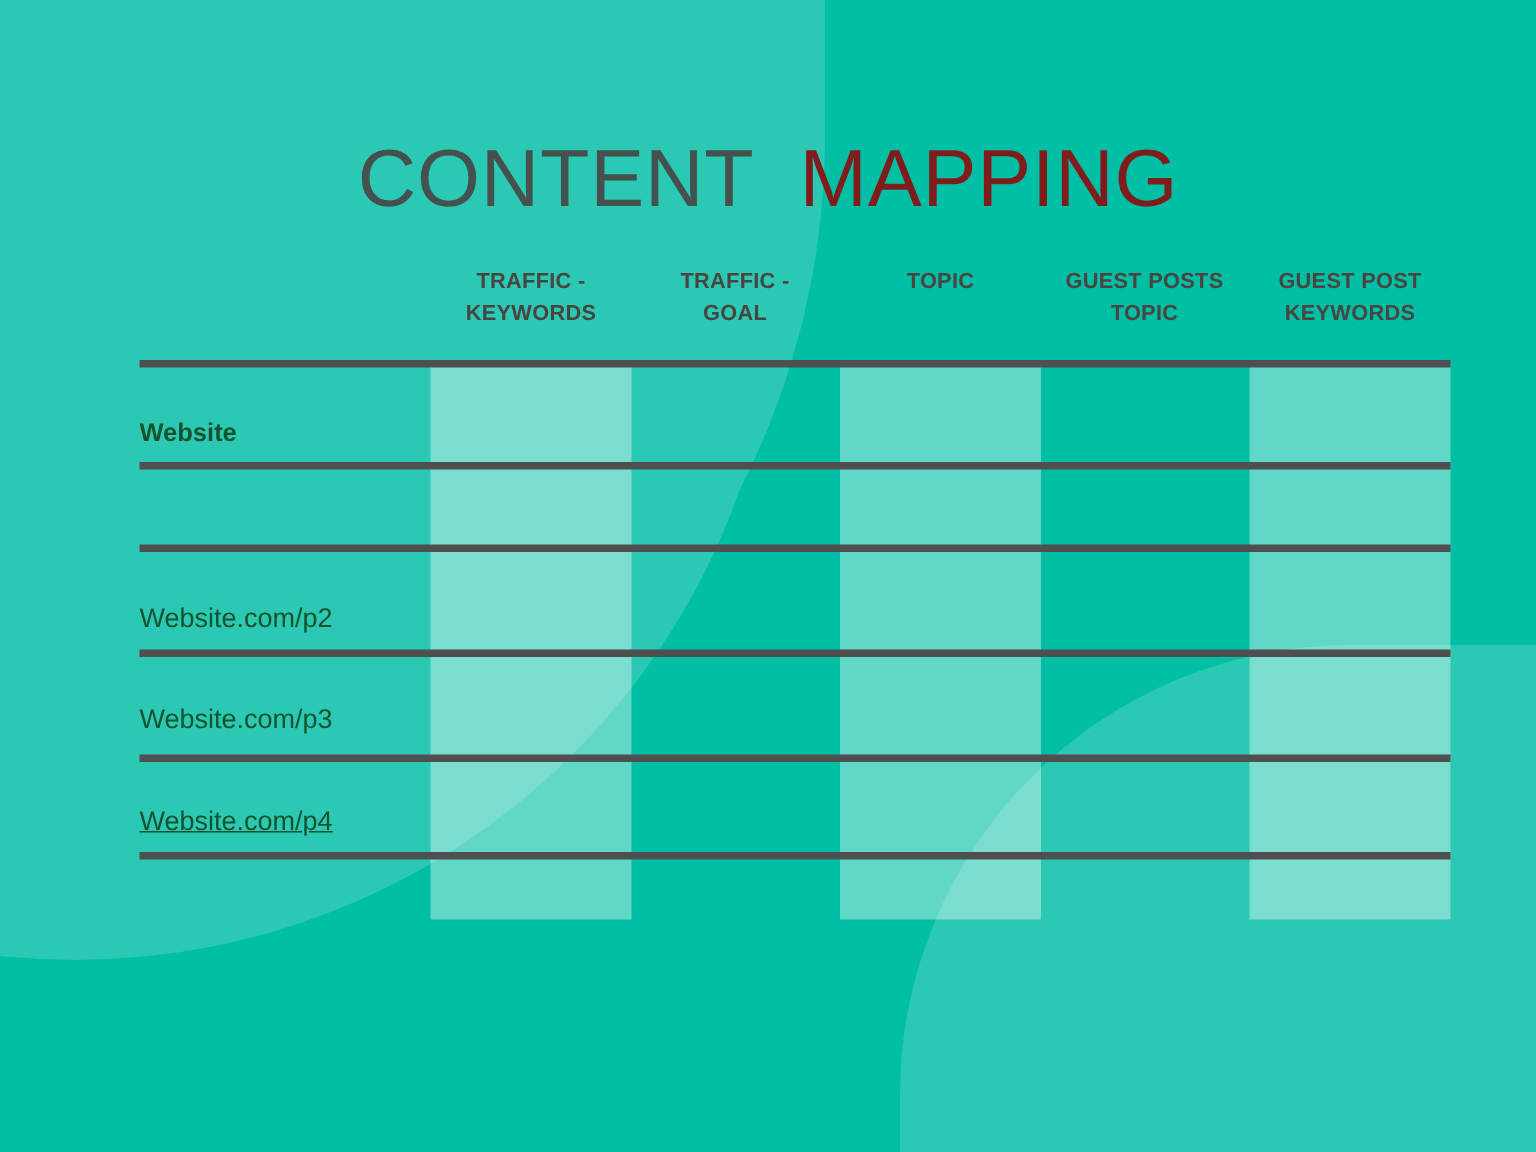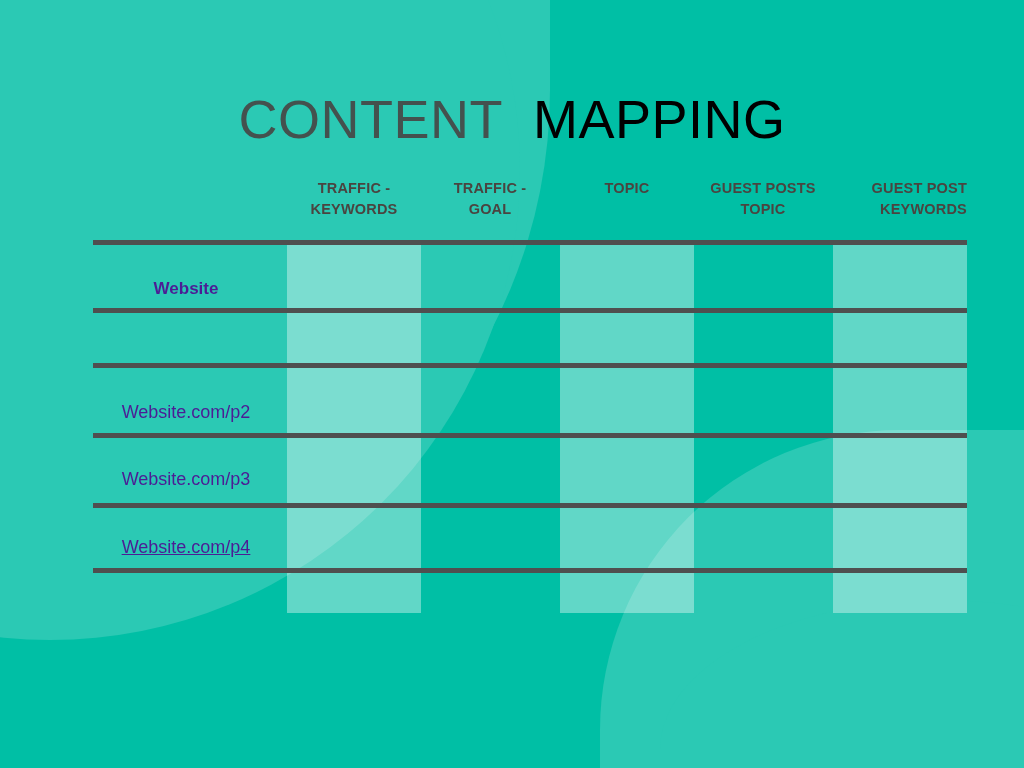--- a/index.html
+++ b/index.html
@@ -73,21 +73,21 @@
     top: 88px;
     width: 1024px;
     text-align: center;
     font-size: 54px;
     letter-spacing: 0.5px;
     color: #40514E;
     font-weight: 400;
     white-space: nowrap;
   }
   .title .t-a { color: #44514E; }
-  .title .t-b { color: #000000; }
+  .title .t-b { color: #7f1d1d; }
 
   
   #table {
     position: absolute;
     left: 17px;
     top: 0;
     width: 1024px;
     height: 768px;
   }
 
@@ -118,23 +118,23 @@
     width: 874px;
     height: 5px;
     background: #4F4F4F;
   }
 
   
   .row-label {
     position: absolute;
     left: 76px;
     width: 186px;
-    text-align: center;
+    text-align: left;
     font-size: 18px;
-    color: #4c1d95;
+    color: #14532d;
     white-space: nowrap;
   }
   .row-label.first {
     font-weight: bold;
     font-size: 17px;
   }
 
   
   .logo {
     position: absolute;
@@ -184,21 +184,21 @@
       <div>GOAL</div>
     </div>
     <div class="col-head" style="left:543px;width:134px;">
       <div>TOPIC</div>
       <div></div>
     </div>
     <div class="col-head" style="left:676px;width:140px;">
       <div>GUEST POSTS</div>
       <div>TOPIC</div>
     </div>
-    <div class="col-head" style="left:816px;width:134px;text-align:right;">
+    <div class="col-head" style="left:816px;width:134px;">
       <div>GUEST POST</div>
       <div>KEYWORDS</div>
     </div>
 
     <div class="rule" style="top:240px;"></div>
     <div class="rule" style="top:308px;"></div>
     <div class="rule" style="top:363px;"></div>
     <div class="rule" style="top:433px;"></div>
     <div class="rule" style="top:503px;"></div>
     <div class="rule" style="top:568px;"></div>

